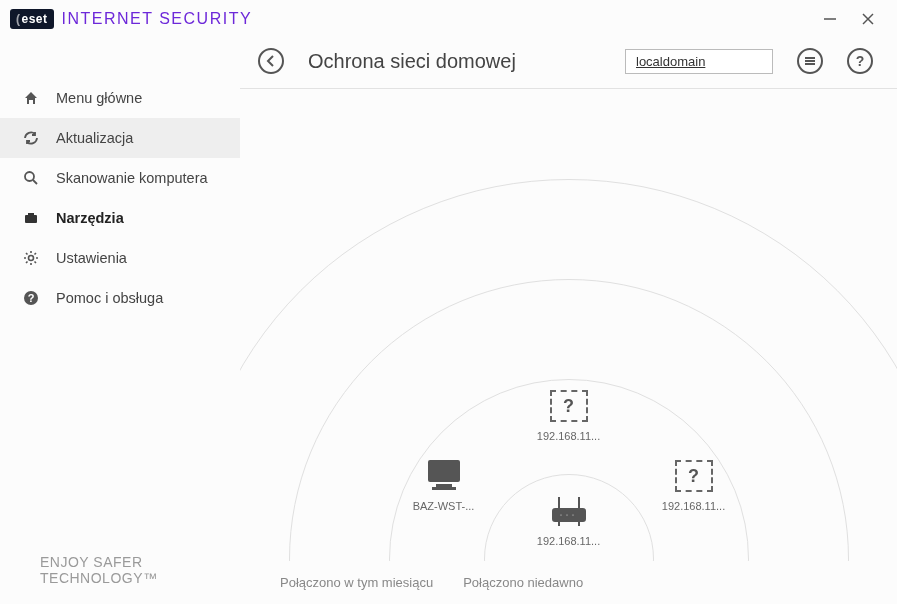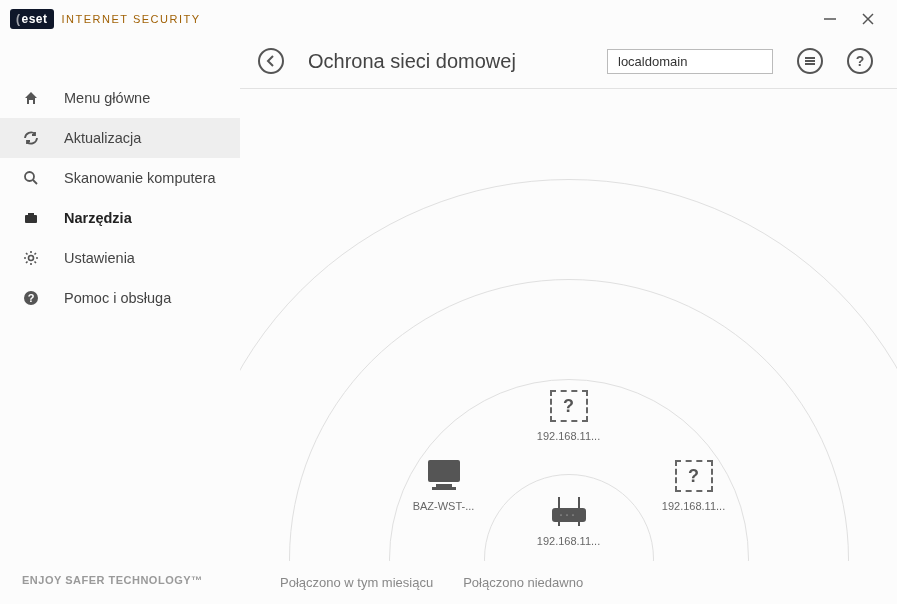--- a/index.html
+++ b/index.html
@@ -1,36 +1,36 @@
 <!DOCTYPE html>
 <html><head>
 <meta charset="utf-8">
 <style>
 * { margin: 0; padding: 0; box-sizing: border-box; font-family: "Segoe UI", Arial, sans-serif; }
 body { width: 897px; height: 604px; background: #fcfcfc; overflow: hidden; position: relative; }
 .titlebar { height: 38px; display: flex; align-items: center; padding: 0 10px; }
 .logo { display: flex; align-items: center; gap: 8px; }
 .logo-badge { background: #0f172a; color: #fff; font-weight: 700; font-size: 12px; padding: 3px 6px; border-radius: 3px; letter-spacing: 0.5px; }
 .logo-badge::before { content: "("; color: rgba(255,255,255,0.6); margin-right: 1px; }
-.logo-text { color: #a16207; font-size: 11px; letter-spacing: 1.5px; font-weight: 300; }
+.logo-text { color: #6d28d9; font-size: 16px; letter-spacing: 1.5px; font-weight: 300; }
 .win-controls { margin-left: auto; display: flex; gap: 24px; padding-right: 12px; }
 .win-btn { width: 14px; height: 14px; display: flex; align-items: center; justify-content: center; cursor: pointer; color: #555; }
 .layout { display: flex; height: calc(100% - 38px); }
 .sidebar { width: 240px; display: flex; flex-direction: column; padding-top: 40px; }
-.nav-item { display: flex; align-items: center; gap: 24px; padding: 12px 22px; color: #444; font-size: 14.5px; cursor: pointer; }
+.nav-item { display: flex; align-items: center; gap: 16px; padding: 12px 22px; color: #444; font-size: 14.5px; cursor: pointer; }
 .nav-item.hl { background: #eee; }
 .nav-item.active { font-weight: 700; color: #222; }
 .nav-icon { width: 18px; display: flex; justify-content: center; color: #555; }
-.tagline { margin-top: auto; padding: 18px 22px; color: #9a9a9a; font-size: 11px; letter-spacing: 0.5px; font-weight: bold; }
+.tagline { margin-top: auto; padding: 18px 40px; color: #9a9a9a; font-size: 14px; letter-spacing: 0.5px; }
 .main { flex: 1; display: flex; flex-direction: column; position: relative; }
 .header { display: flex; align-items: center; padding: 10px 24px 14px 18px; border-bottom: 1px solid #e2e2e2; gap: 24px; }
 .back { width: 26px; height: 26px; border: 2px solid #555; border-radius: 50%; display: flex; align-items: center; justify-content: center; cursor: pointer; }
 .page-title { font-size: 20px; color: #444; font-weight: 400; }
 .hspace { flex: 1; }
-.netbox { border: 1px solid #bbb; padding: 4px 10px; font-size: 13px; color: #333; width: 166px; background: #fff; }
+.netbox { border: 1px solid #bbb; padding: 4px 10px; font-size: 13px; color: #333; width: 148px; background: #fff; text-decoration: underline; }
 .rbtn { width: 26px; height: 26px; border: 2px solid #555; border-radius: 50%; display: flex; align-items: center; justify-content: center; cursor: pointer; color: #555; font-size: 14px; }
 .content { flex: 1; position: relative; overflow: hidden; }
 .sonar { position: absolute; left: 50%; top: 470px; transform: translate(-50%, -50%); }
 .ring { position: absolute; border: 1px solid #e0e0e0; border-radius: 50%; left: 50%; top: 50%; transform: translate(-50%, -50%); }
 .ring.r1 { width: 170px; height: 170px; }
 .ring.r2 { width: 360px; height: 360px; }
 .ring.r3 { width: 560px; height: 560px; }
 .ring.r4 { width: 760px; height: 760px; }
 .device { position: absolute; width: 90px; display: flex; flex-direction: column; align-items: center; gap: 4px; transform: translate(-50%, -50%); cursor: pointer; }
 .device-label { font-size: 11px; color: #666; white-space: nowrap; text-align: center; }

